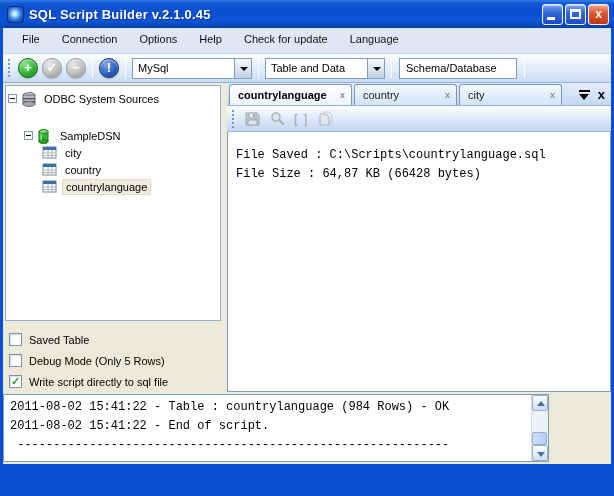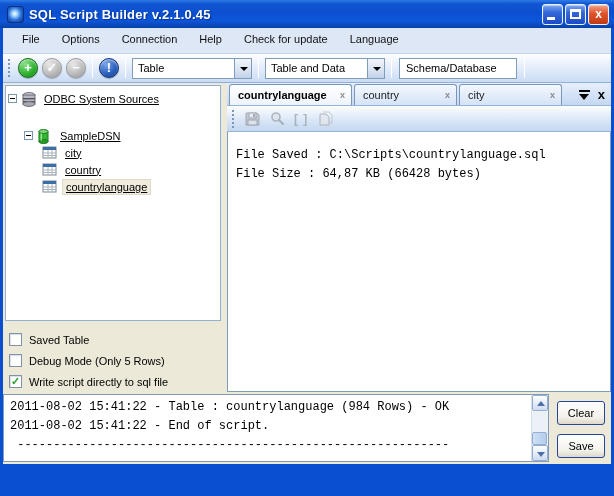--- a/index.html
+++ b/index.html
@@ -72,21 +72,21 @@
     border-left:4px solid transparent; border-right:4px solid transparent; border-top:4px solid #000; }
   .schemabox {
     height:21px; width:118px; background:#fff; border:1px solid #7f9db9;
     font-size:11px; color:#000; padding:3px 0 0 6px; margin:0 3px;
   }
   
   .main { position:absolute; left:3px; top:83px; width:608px; height:309px; background:#ece9d8; display:flex; }
   .left-panel { width:220px; height:100%; display:flex; flex-direction:column; }
   .treebox {
     margin:2px; height:239px; background:#fff; border:1px solid #92b0cf; overflow:hidden;
-    font-size:11px; padding:4px 2px;text-decoration:underline;
+    font-size:11px; padding:4px 2px;
   }
   .trow { display:flex; align-items:center; height:17px; white-space:nowrap; }
   .indent1 { padding-left:16px;margin-top:20px; } .indent2 { padding-left:34px; }
   .expander {
     width:9px; height:9px; border:1px solid #7a98af; background:#fff; position:relative; margin-right:4px; flex:0 0 auto;
   }
   .expander::after { content:""; position:absolute; left:1px; top:3px; width:5px; height:1px; background:#000; }
   .ticon { width:16px; height:14px; margin-right:4px; flex:0 0 auto; }
   .tlabel { color:#000; padding:1px 3px; }
   .tlabel.selected { background:#efecdd; border:1px solid #e0dcc8; }
@@ -189,37 +189,37 @@
           <i class="glyph-max"></i>
         </span>
       <span class="winbtn close">
           <span class="glyph-close">x</span>
         </span>
     </span>
   </div>
 
   <div class="menubar">
     <span class="menu-item">File</span>
+    <span class="menu-item">Connection</span>
     <span class="menu-item">Options</span>
-    <span class="menu-item">Connection</span>
     <span class="menu-item">Help</span>
     <span class="menu-item">Check for update</span>
     <span class="menu-item">Language</span>
   </div>
 
   <div class="toolbar">
     <span class="grip"></span>
     <span class="roundbtn rb-green">+</span>
     <span class="roundbtn rb-gray">✓</span>
     <span class="roundbtn rb-gray">−</span>
     <span class="tb-sep"></span>
     <span class="roundbtn rb-blue">!</span>
     <span class="tb-sep"></span>
     <span class="combo">
-      <span class="val">Table</span>
+      <span class="val">MySql</span>
       <span class="drop"></span>
     </span>
     <span class="tb-sep"></span>
     <span class="combo">
       <span class="val">Table and Data</span>
       <span class="drop"></span>
     </span>
     <span class="tb-sep"></span>
     <span class="schemabox">Schema/Database</span>
     <span class="tb-sep"></span>
@@ -366,20 +366,16 @@
 <span>2011-08-02 15:41:22 - End of script.</span>
 <span> ------------------------------------------------------------</span></div>
       <div class="vscroll">
         <span class="sbtn up"></span>
         <span class="strack">
           <span class="sthumb"></span>
         </span>
         <span class="sbtn down"></span>
       </div>
     </div>
-    <div class="logbtns">
-      <button class="xpbtn">Clear</button>
-      <button class="xpbtn">Save</button>
-    </div>
   </div>
 
 
 </div>
 
 </body></html>

